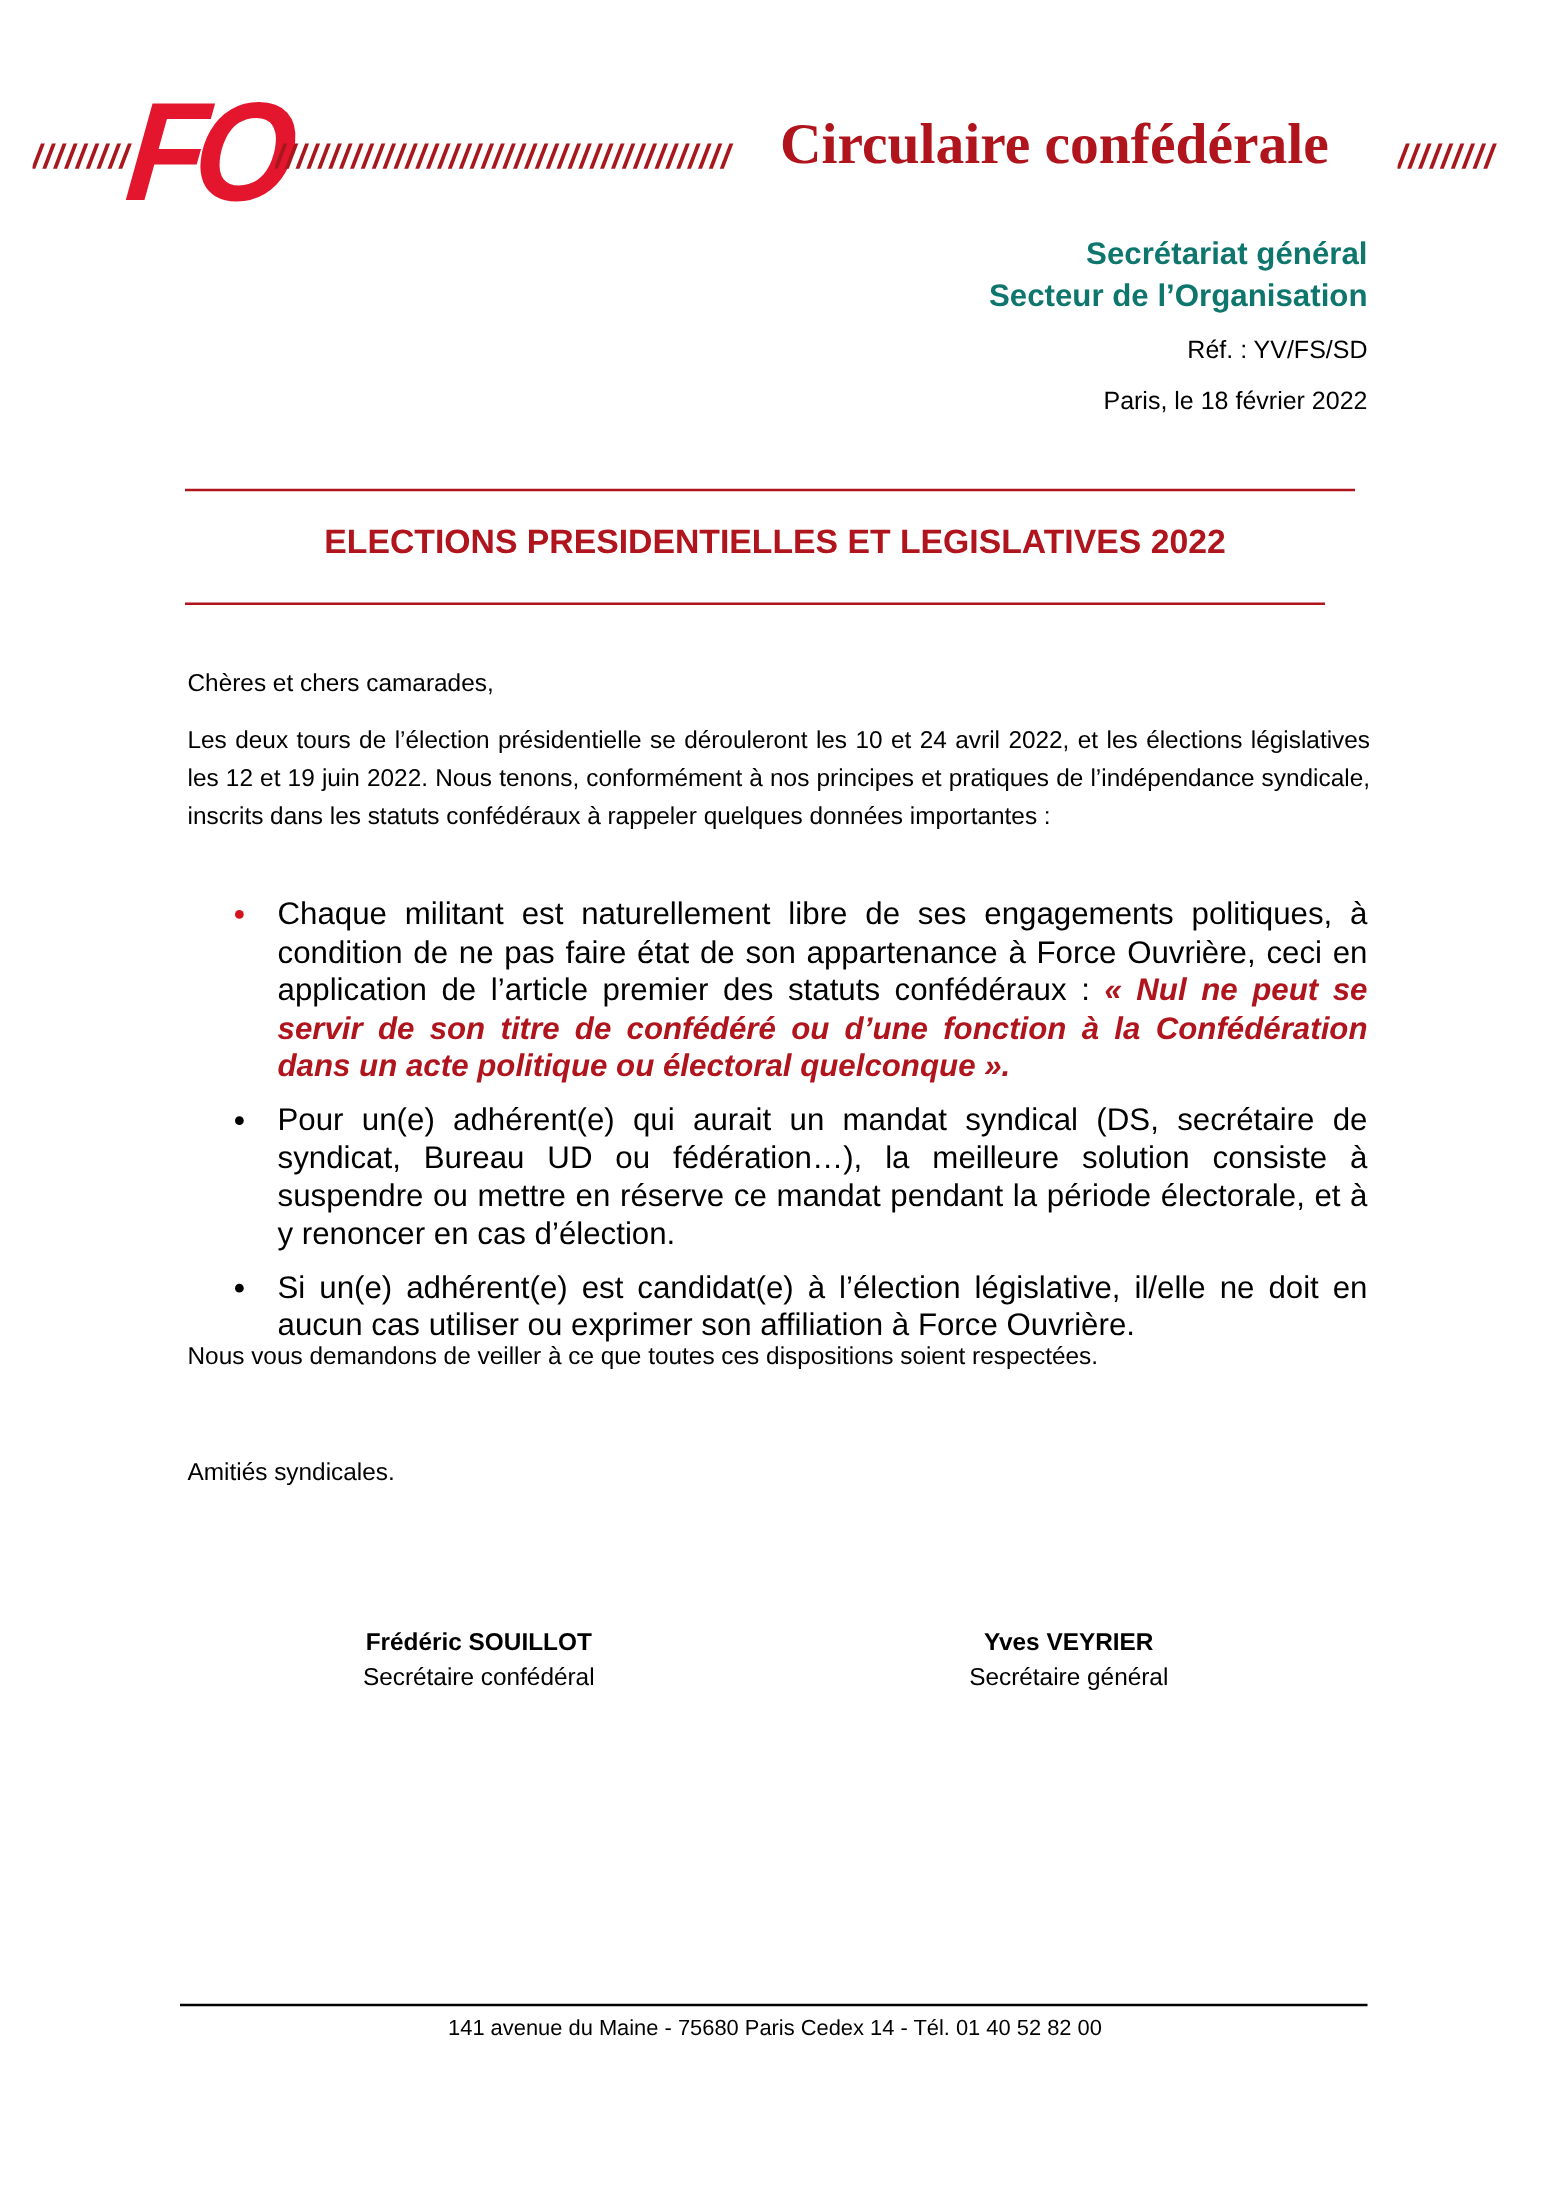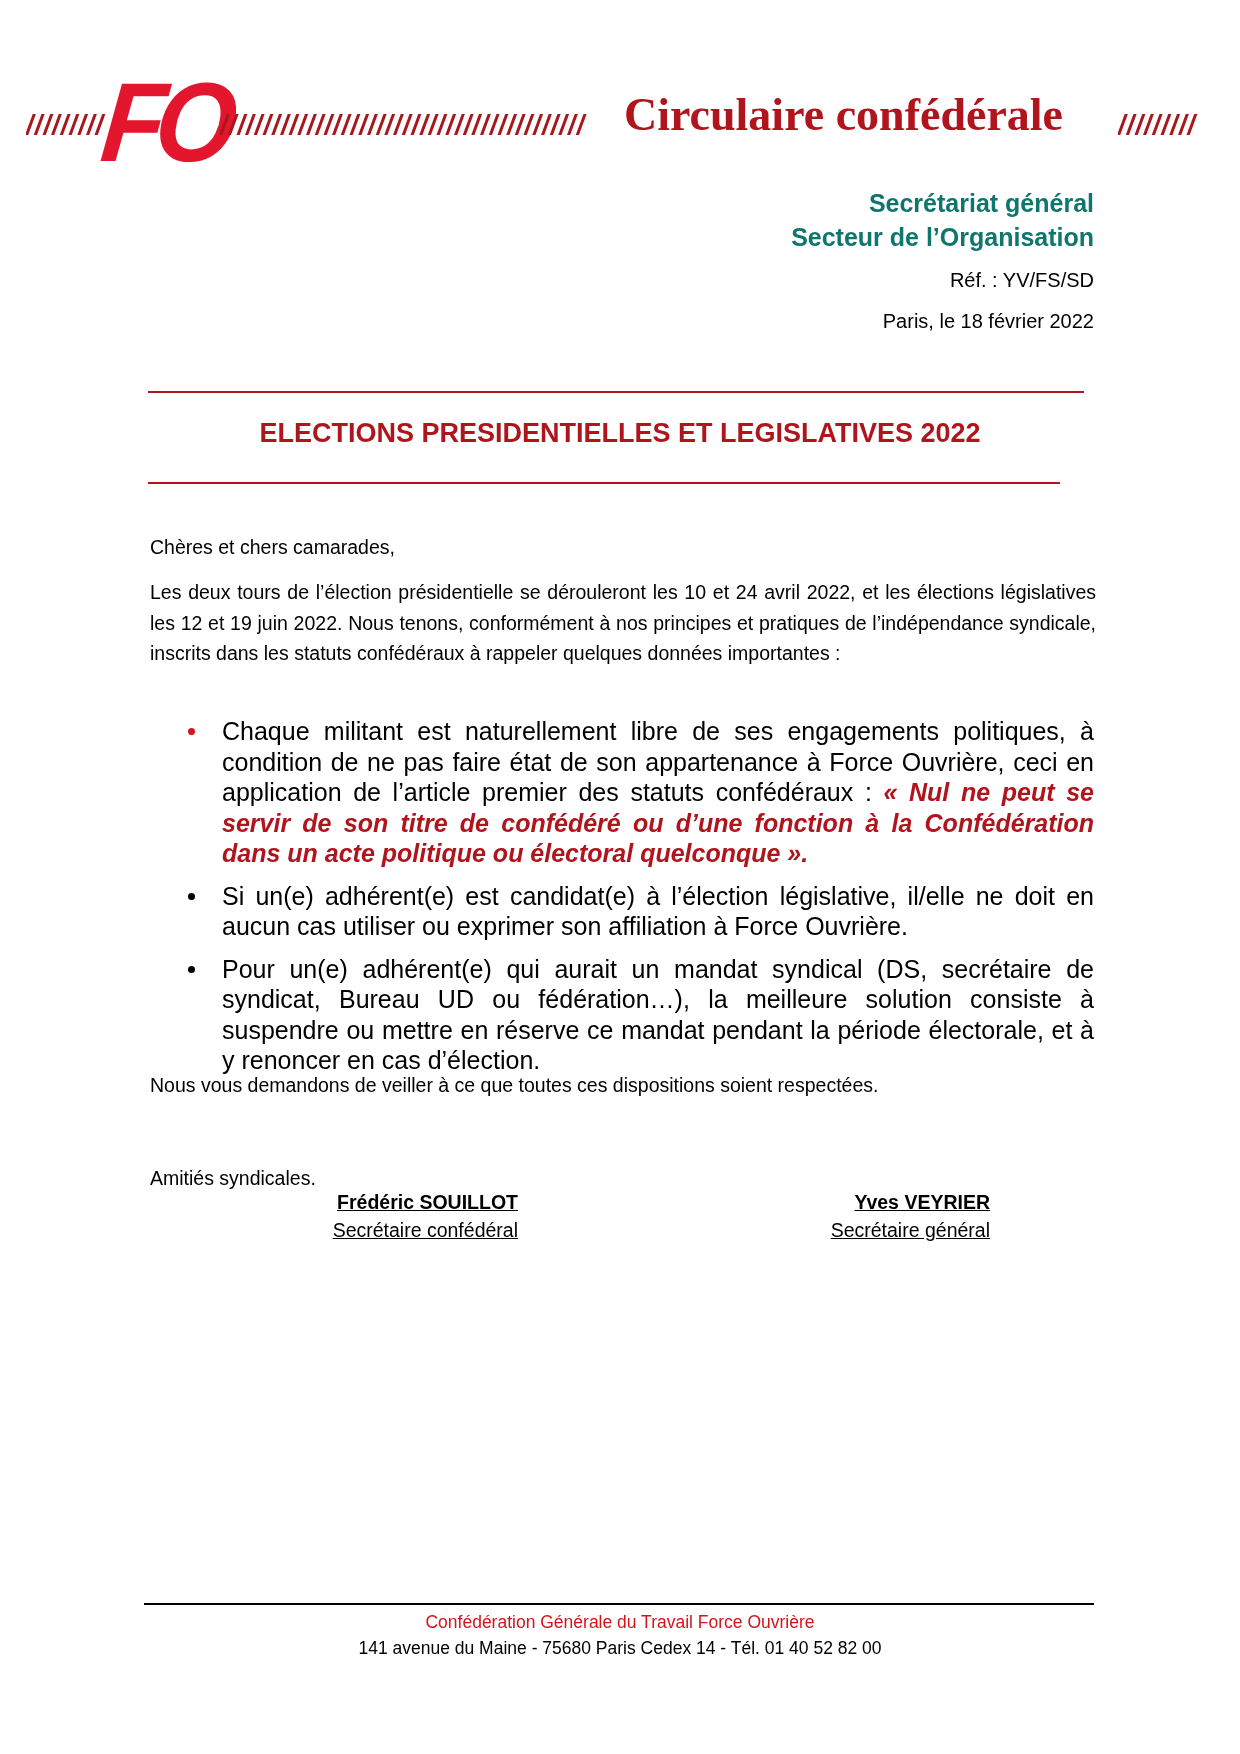--- a/index.html
+++ b/index.html
@@ -35,21 +35,21 @@
 
     .bullets { position: absolute; left: 148px; width: 946px; top: 716px; list-style: none; font-size: 25px; line-height: 30.5px; }
     .bullets li { position: relative; padding-left: 74px; text-align: justify; margin-bottom: 12px; }
     .bullets li .dot { position: absolute; left: 40px; top: 12px; width: 7px; height: 7px; border-radius: 50%; background: #000; }
     .bullets li .dot.red { background: #d3141c; }
     .quote { color: #b0141c; font-weight: bold; font-style: italic; }
 
     .closing1 { top: 1070px; }
     .closing2 { top: 1163px; }
 
-    .sig { position: absolute; top: 1188px; text-align: right; font-size: 19.5px; line-height: 28px; text-decoration: underline; }
+    .sig { position: absolute; top: 1300px; text-align: center; font-size: 19.5px; line-height: 28px; }
     .sig .name { font-weight: bold; }
     .sig-left { left: 248px; width: 270px; }
     .sig-right { left: 720px; width: 270px; }
 
     .footer-rule { position: absolute; left: 144px; top: 1603px; width: 950px; height: 2px; background: #000; }
     .footer { position: absolute; left: 0; width: 1240px; top: 1609px; text-align: center; font-size: 17.5px; line-height: 26px; }
     .footer .org { color: #d3141c; }
   </style>
 </head>
 <body>
@@ -78,37 +78,36 @@
 <p class="body greeting">Chères et chers camarades,</p>
 <p class="body para1">Les deux tours de l’élection présidentielle se dérouleront les 10 et 24 avril 2022, et les élections législatives les 12 et 19 juin 2022. Nous tenons, conformément à nos principes et pratiques de l’indépendance syndicale, inscrits dans les statuts confédéraux à rappeler quelques données importantes :</p>
 
 <ul class="bullets">
   <li>
     <span class="dot red"></span>
     <span>Chaque militant est naturellement libre de ses engagements politiques, à condition de ne pas faire état de son appartenance à Force Ouvrière, ceci en application de l’article premier des statuts confédéraux : </span><span class="quote">« Nul ne peut se servir de son titre de confédéré ou d’une fonction à la Confédération dans un acte politique ou électoral quelconque ».</span>
   </li>
   <li>
     <span class="dot"></span>
-    <span>Si un(e) adhérent(e) est candidat(e) à l’élection législative, il/elle ne doit en aucun cas utiliser ou exprimer son affiliation à Force Ouvrière.</span>
+    <span>Pour un(e) adhérent(e) qui aurait un mandat syndical (DS, secrétaire de syndicat, Bureau UD ou fédération…), la meilleure solution consiste à suspendre ou mettre en réserve ce mandat pendant la période électorale, et à y renoncer en cas d’élection.</span>
   </li>
   <li>
     <span class="dot"></span>
-    <span>Pour un(e) adhérent(e) qui aurait un mandat syndical (DS, secrétaire de syndicat, Bureau UD ou fédération…), la meilleure solution consiste à suspendre ou mettre en réserve ce mandat pendant la période électorale, et à y renoncer en cas d’élection.</span>
+    <span>Si un(e) adhérent(e) est candidat(e) à l’élection législative, il/elle ne doit en aucun cas utiliser ou exprimer son affiliation à Force Ouvrière.</span>
   </li>
 </ul>
 
 <p class="body closing1">Nous vous demandons de veiller à ce que toutes ces dispositions soient respectées.</p>
 <p class="body closing2">Amitiés syndicales.</p>
 
 <div class="sig sig-left">
   <div class="name">Frédéric SOUILLOT</div>
   <div class="role">Secrétaire confédéral</div>
 </div>
 <div class="sig sig-right">
   <div class="name">Yves VEYRIER</div>
   <div class="role">Secrétaire général</div>
 </div>
 
 <div class="footer-rule"></div>
 <div class="footer">
-  <div class="org">Confédération Générale du Travail Force Ouvrière</div>
   <div>141 avenue du Maine - 75680 Paris Cedex 14 - Tél. 01 40 52 82 00</div>
 </div>
 
 </body></html>

